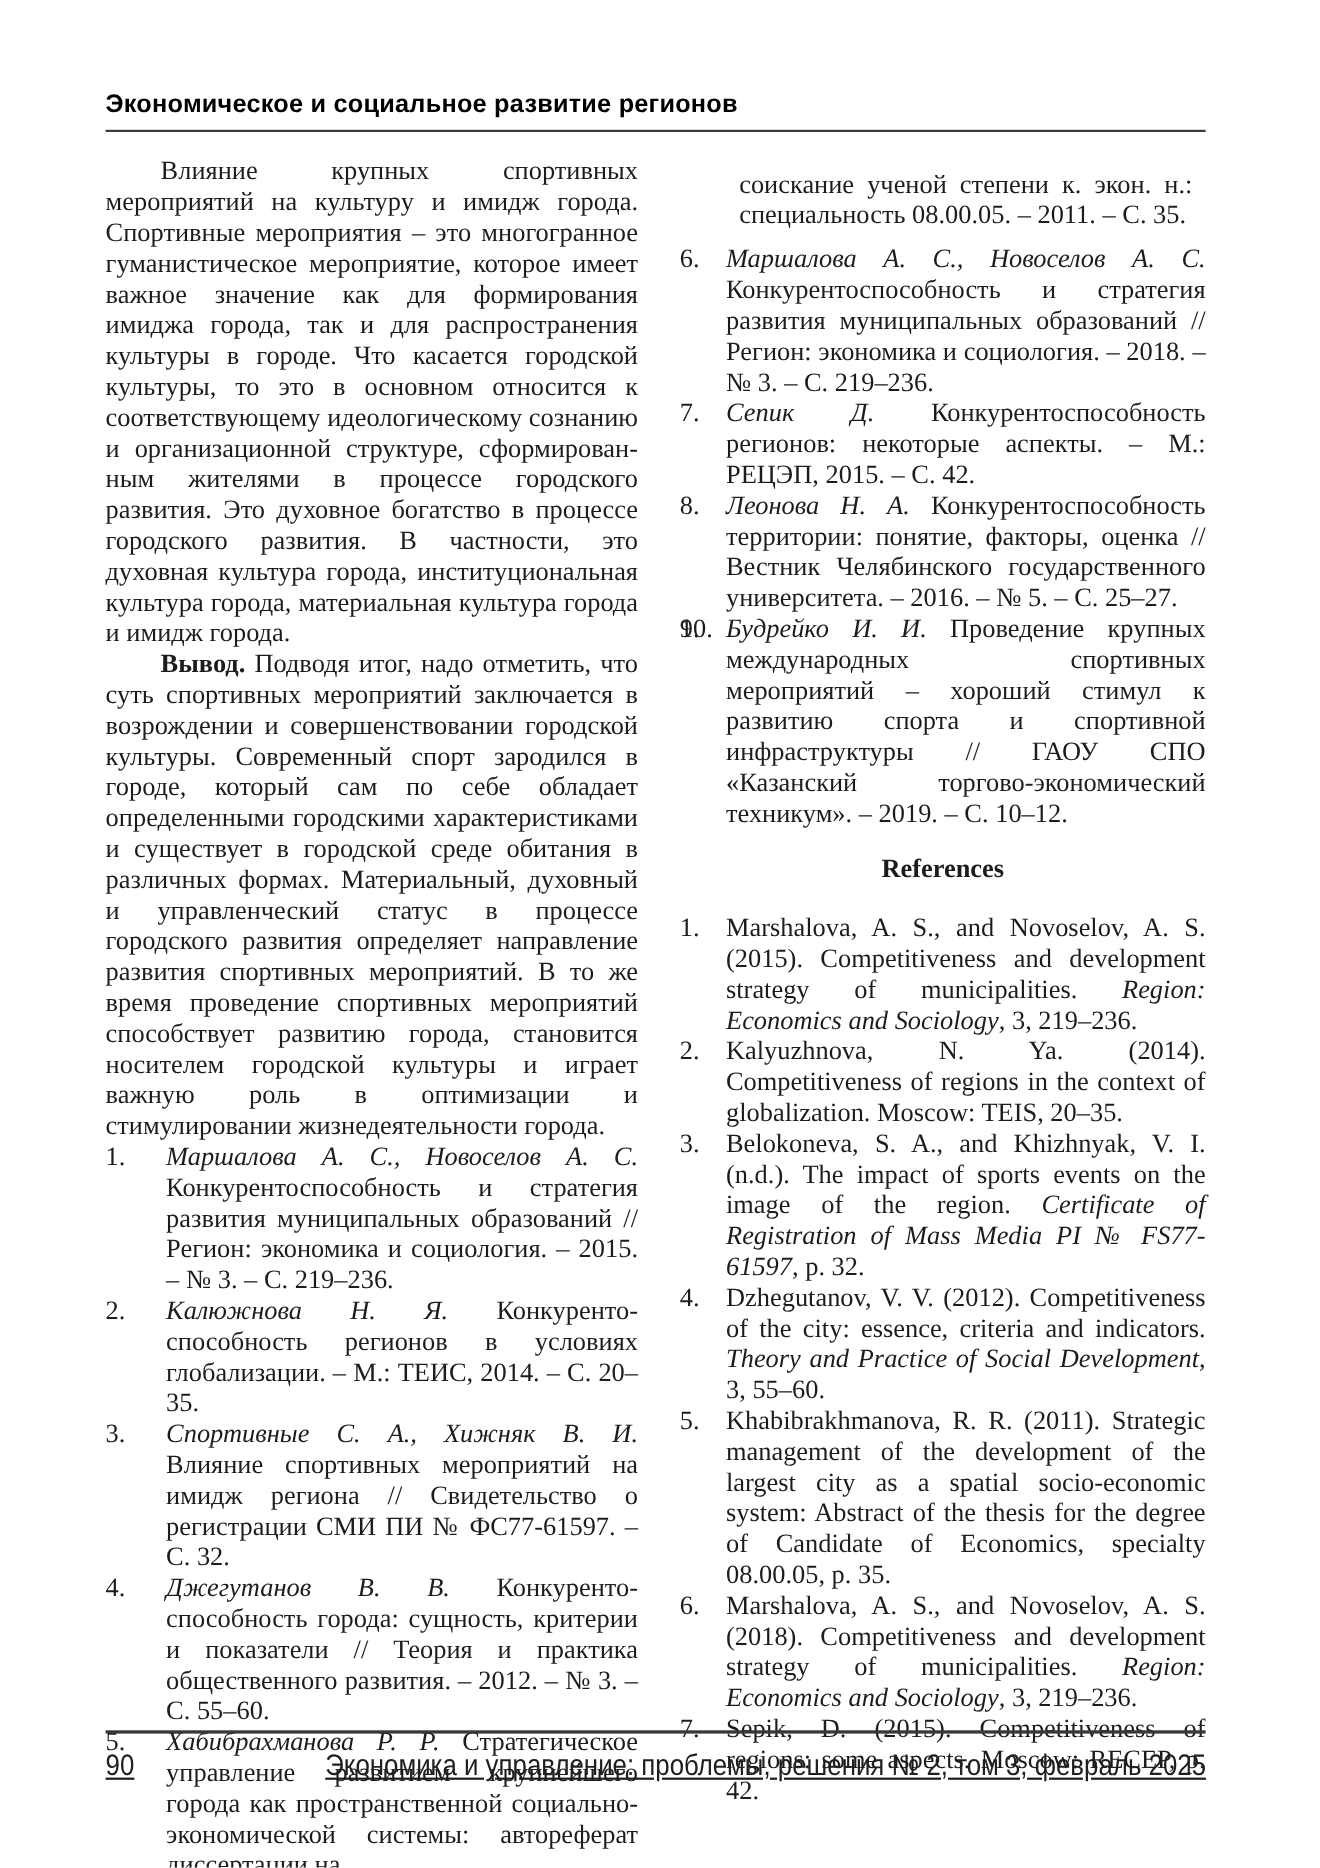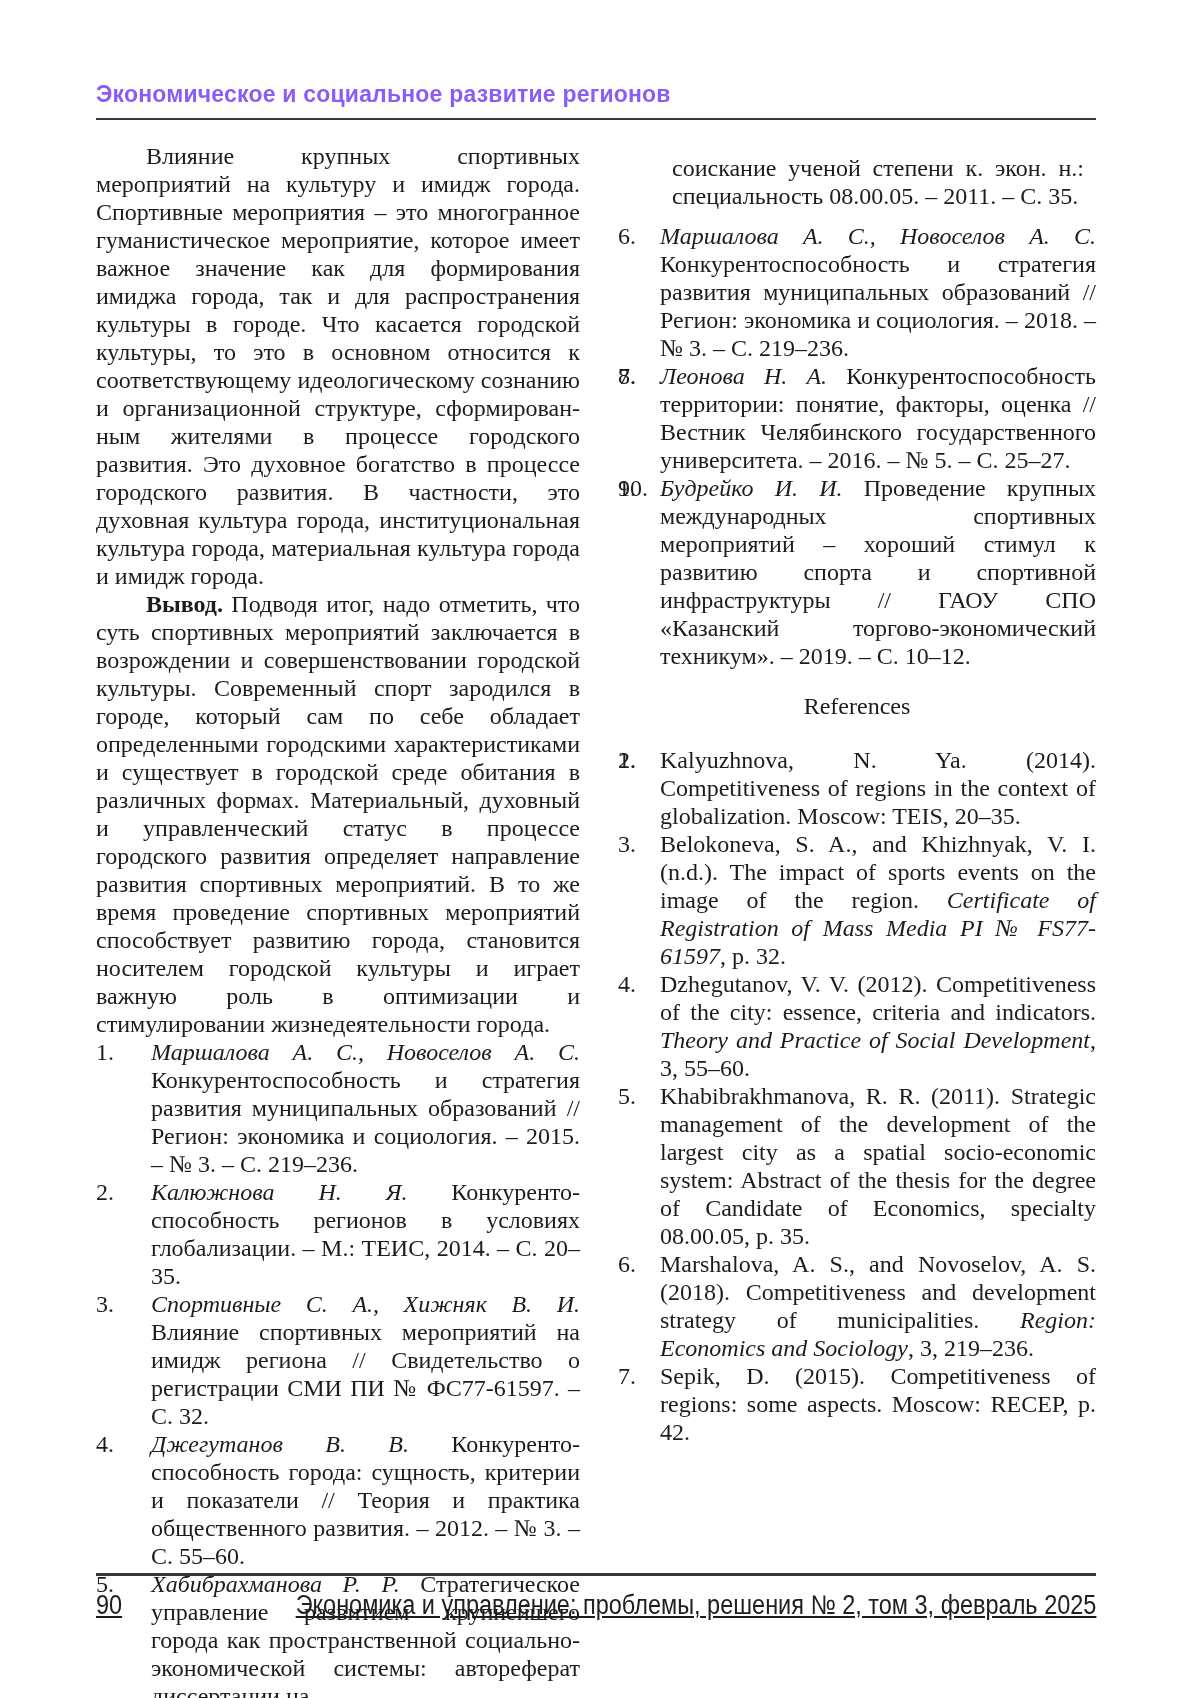--- a/index.html
+++ b/index.html
@@ -16,21 +16,21 @@
     position: absolute;
     left: 96px;
     top: 80px;
     width: 1000px;
   }
   .running-head-title {
     font-family: "Liberation Sans", sans-serif;
     font-weight: bold;
     font-size: 23px;
     line-height: 28px;
-    color: #8b5cf6;
+    color: #000000;
     letter-spacing: 0.2px;
   }
   .head-rule {
     margin-top: 10px;
     height: 2px;
     background: #3a3a3a;
   }
   
   .columns {
     position: absolute;
@@ -44,21 +44,21 @@
     line-height: 28px;
     text-align: justify;
     hyphens: manual;
   }
   .col-left  { width: 484px; }
   .col-right { width: 478px; }
   .body-par { margin: 0; text-indent: 50px; }
   .lead { font-weight: bold; }
   .list-heading {
     font-size: 24px;
-    font-weight: normal;
+    font-weight: bold;
     text-align: center;
     text-indent: 0;
     margin: 22px 0 26px 0;
   }
   .ref-list { margin: 0; padding: 0; list-style: none; }
   .src-item {
     position: relative;
     margin: 0;
     padding-left: 55px;
   }
@@ -144,39 +144,41 @@
     <section class="col col-right">
       <p class="cont">соискание ученой степени к. экон. н.: специ­альность 08.00.05. – 2011. – С. 35.</p>
 
       <div class="ref-list">
         <div class="src-item">
           <span class="num">6.</span>
           <span><i>Маршалова А. С., Новоселов А. С.</i><span> Конкурен­тоспособность и стратегия развития муници­пальных образований // Регион: экономика и социология. – 2018. – № 3. – С. 219–236.</span></span>
         </div>
         <div class="src-item">
           <span class="num">7.</span>
+          <span><i>Сепик Д.</i><span> Конкурентоспособ­ность регионов: некоторые аспекты. – М.: РЕЦЭП, 2015. – С. 42.</span></span>
         </div>
         <div class="src-item">
           <span class="num">8.</span>
           <span><i>Леонова Н. А.</i><span> Конкурентоспособность тер­ритории: понятие, факторы, оценка // Вест­ник Челябинского государ­ственного универ­ситета. – 2016. – № 5. – С. 25–27.</span></span>
         </div>
         <div class="src-item">
           <span class="num">9.</span>
         </div>
         <div class="src-item">
           <span class="num">10.</span>
           <span><i>Будрейко И. И.</i><span> Проведение крупных между­народных спортивных мероприятий – хоро­ший стимул к развитию спорта и спортивной инфраструктуры // ГАОУ СПО «Казанский торгово-экономический техникум». – 2019. – С. 10–12.</span></span>
         </div>
       </div>
 
       <h2 class="list-heading">References</h2>
 
       <div class="ref-list">
         <div class="src-item">
           <span class="num">1.</span>
+          <span><span>Marshalova, A. S., and Novoselov, A. S. (2015). Competitiveness and development strategy of municipalities. </span><i>Region: Economics and Sociol­ogy</i><span>, 3, 219–236.</span></span>
         </div>
         <div class="src-item">
           <span class="num">2.</span>
           <span><span>Kalyuzhnova, N. Ya. (2014). Competitiveness of regions in the context of globalization. Mos­cow: TEIS, 20–35.</span><i></i><span></span></span>
         </div>
         <div class="src-item">
           <span class="num">3.</span>
           <span><span>Belokoneva, S. A., and Khizhnyak, V. I. (n.d.). The impact of sports events on the image of the region. </span><i>Certificate of Registration of Mass Me­dia PI № FS77-61597</i><span>, p. 32.</span></span>
         </div>
         <div class="src-item">

